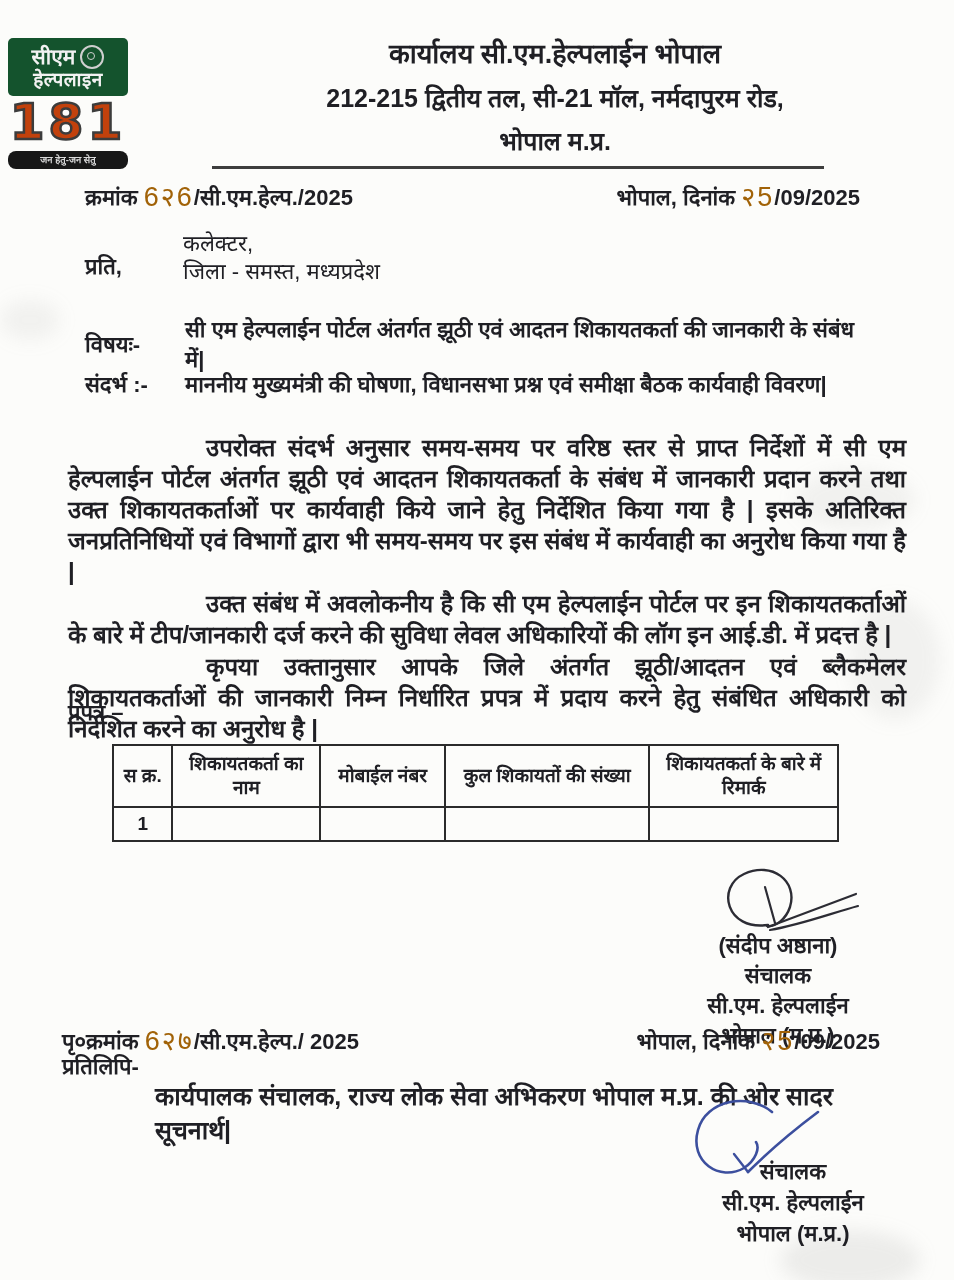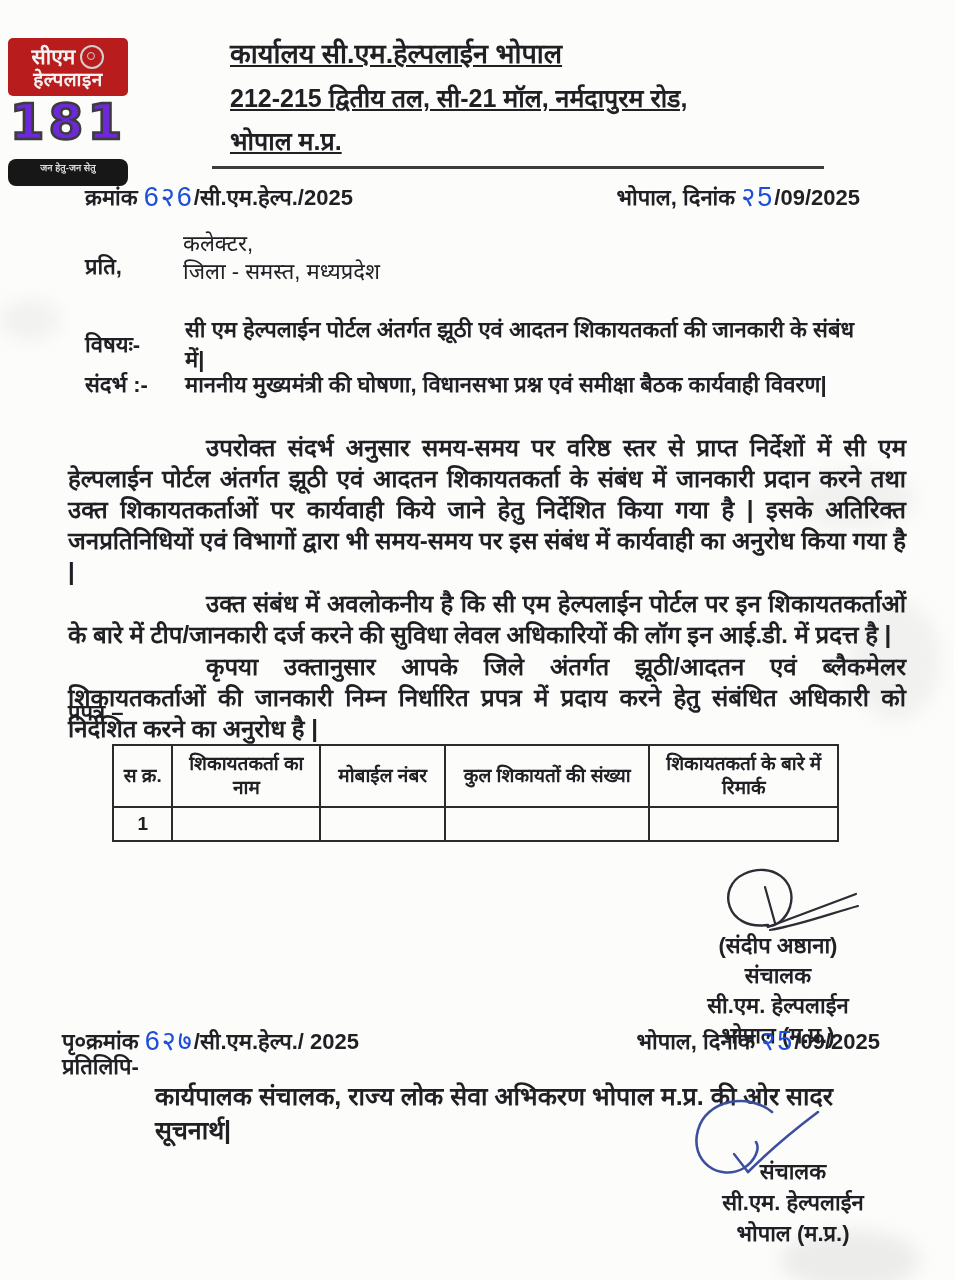--- a/index.html
+++ b/index.html
@@ -14,42 +14,42 @@
   }
   
   .blot{position:absolute;border-radius:50%;background:rgba(150,150,150,.10);filter:blur(9px);}
   .b1{width:120px;height:60px;left:795px;top:470px;}
   .b2{width:90px;height:120px;left:850px;top:600px;}
   .b3{width:140px;height:60px;left:780px;top:1230px;background:rgba(140,140,140,.14);}
   .b4{width:60px;height:40px;left:0px;top:300px;}
 
   
   .logo{position:absolute;left:8px;top:38px;width:120px;text-align:center;}
-  .logo-top{background:#b91c1c;border-radius:5px;color:#f2f2f2;padding:7px 4px 6px;line-height:1.12;}
+  .logo-top{background:#14532d;border-radius:5px;color:#f2f2f2;padding:7px 4px 6px;line-height:1.12;}
   .logo-cm-row{display:flex;align-items:center;justify-content:center;gap:5px;font-weight:700;font-size:21px;}
   .emblem{width:20px;height:20px;border:2px solid #cfcfcf;border-radius:50%;display:inline-block;position:relative;flex:none;}
   .emblem::after{content:"";position:absolute;left:5px;top:5px;width:6px;height:6px;border:1.5px solid #cfcfcf;border-radius:50%;}
   .logo-line2{font-weight:700;font-size:19px;letter-spacing:.5px;}
   .logo-num{
-    font-size:50px;font-weight:800;line-height:1.0;margin:1px 0 12px;
-    color:#6d28d9;-webkit-text-stroke:2.5px #3c3c3c;letter-spacing:4px;
+    font-size:50px;font-weight:800;line-height:1.0;margin:1px 0 4px;
+    color:#c2410c;-webkit-text-stroke:2.5px #3c3c3c;letter-spacing:4px;
     font-family:"DejaVu Sans",sans-serif;
   }
-  .logo-strip{background:#171717;border-radius:8px;color:#d8d8d8;font-size:9.5px;line-height:17px;height:27px;margin-top:2px;font-weight:700;}
-
-  
-  .letterhead{position:absolute;left:230px;top:34px;width:650px;font-weight:700;text-decoration:underline;}
+  .logo-strip{background:#171717;border-radius:8px;color:#d8d8d8;font-size:9.5px;line-height:17px;height:18px;margin-top:2px;font-weight:700;}
+
+  
+  .letterhead{position:absolute;left:230px;top:34px;width:650px;text-align:center;font-weight:700;}
   .lh-title{font-size:27px;margin-bottom:9px;}
   .lh-addr{font-size:25px;margin-bottom:9px;}
   .lh-city{font-size:25px;}
   .rule{position:absolute;left:212px;top:166px;width:612px;height:0;border-top:3px solid #3d3d3d;}
 
   
   .refrow{position:absolute;left:85px;top:176px;width:775px;display:flex;justify-content:space-between;align-items:baseline;font-weight:700;font-size:22px;}
-  .hw{font-weight:500;font-size:27px;letter-spacing:2px;color:#1d4ed8;position:relative;top:1px;}
+  .hw{font-weight:500;font-size:27px;letter-spacing:2px;color:#a16207;position:relative;top:1px;}
 
   .prati{position:absolute;left:85px;top:206px;font-weight:700;font-size:22px;margin-top:44px;}
   .addressee{position:absolute;left:183px;top:230px;font-weight:400;font-size:22px;line-height:28px;}
 
   .labelrow{position:absolute;left:85px;display:flex;font-weight:700;font-size:22px;}
   .labelrow .lab{width:100px;flex:none;}
   .subjrow{top:313px;width:790px;align-items:center;}
   .sandrow{top:368px;width:790px;}
 
   

